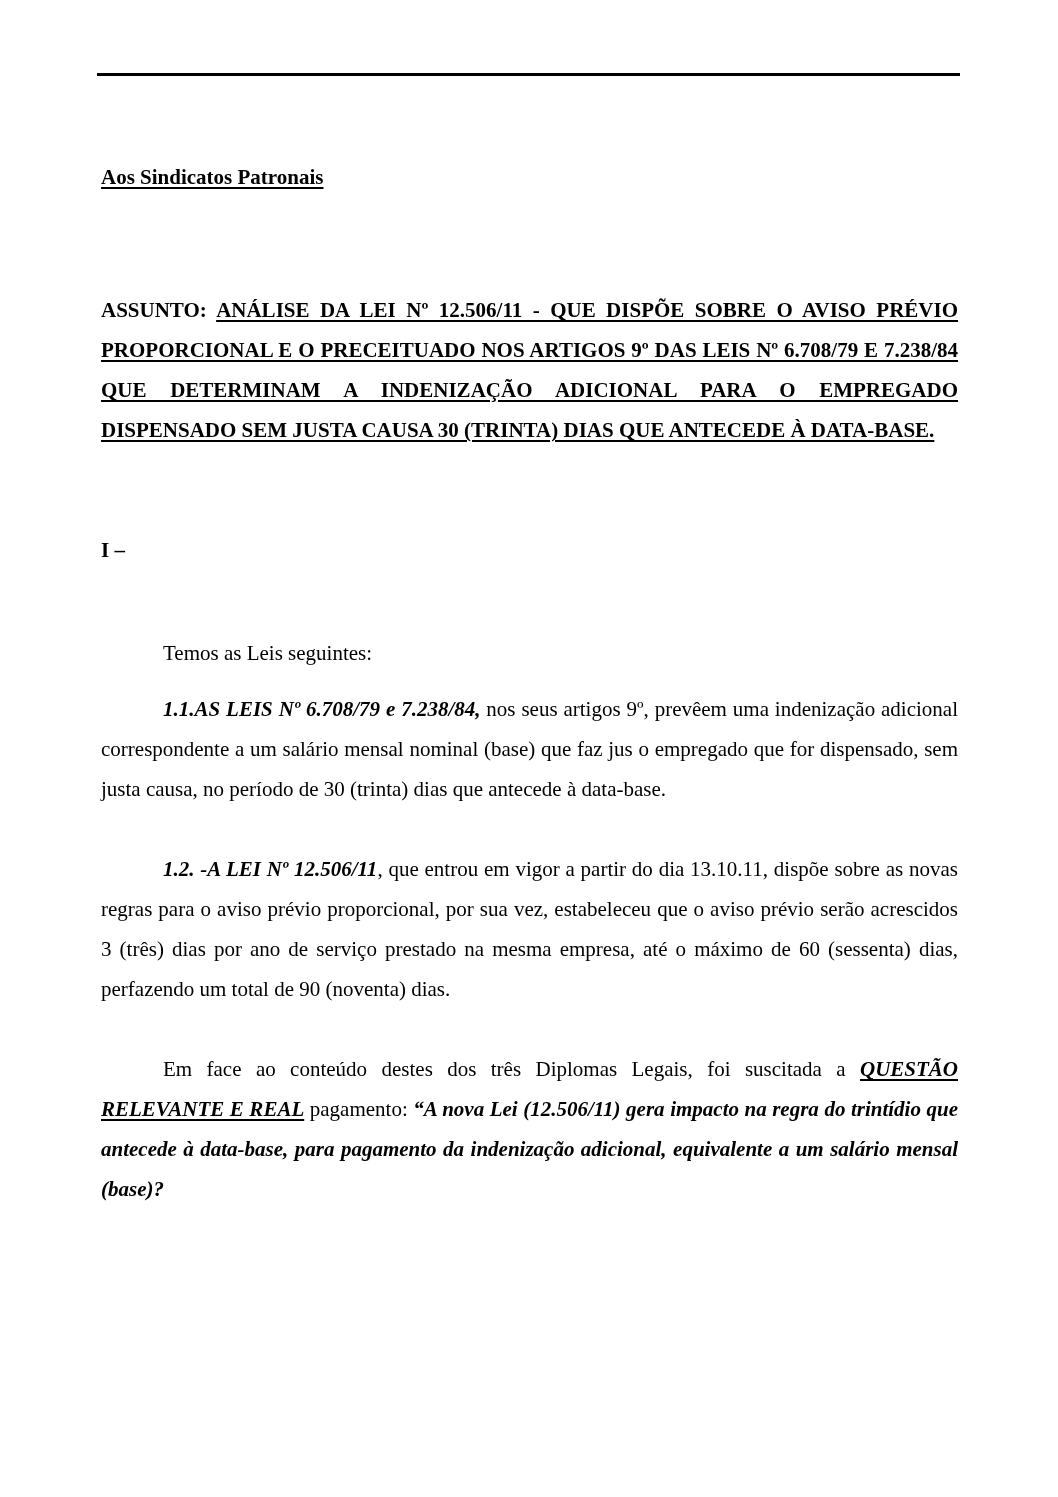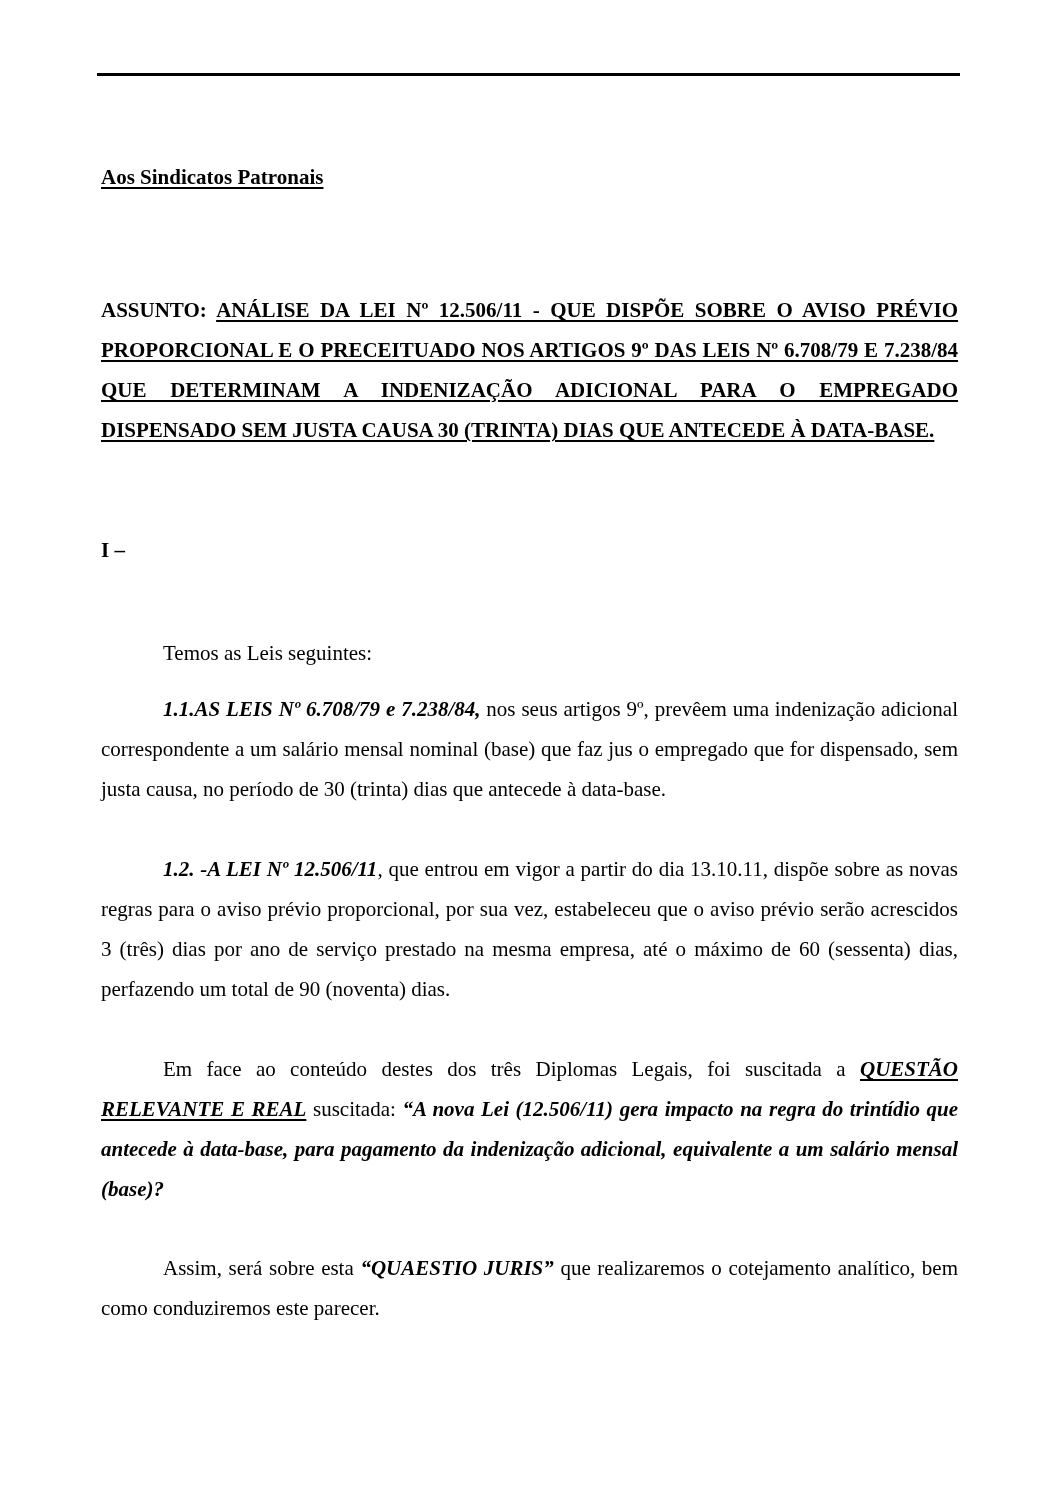--- a/index.html
+++ b/index.html
@@ -72,17 +72,16 @@
   <div class="block nojust section-heading">
     <span class="num">I –</span>
   </div>
 
   <div class="block nojust indent intro">Temos as Leis seguintes:</div>
 
   <div class="block indent p11"><span class="b">1.1.AS LEIS Nº 6.708/79 e 7.238/84,</span><span> nos seus artigos 9º, prevêem uma indenização adicional correspondente a um salário mensal nominal (base) que faz jus o empregado que for dispensado, sem justa causa, no período de 30 (trinta) dias que antecede à data-base.</span></div>
 
   <div class="block indent p12"><span class="b">1.2. -A LEI Nº 12.506/11</span><span>, que entrou em vigor a partir do dia 13.10.11,  dispõe sobre as novas regras para o aviso prévio proporcional, por sua vez, estabeleceu que o aviso prévio serão acrescidos 3 (três) dias por ano de serviço prestado na mesma empresa, até o máximo de 60 (sessenta) dias, perfazendo um total de 90 (noventa) dias.</span></div>
 
-  <div class="block indent p13"><span>Em face ao conteúdo destes dos três Diplomas Legais, foi suscitada a </span><span class="b u">QUESTÃO RELEVANTE E REAL</span><span> suscitada: </span><span class="b i">“A nova Lei (12.506/11) gera impacto na regra do trintídio que antecede à data-base,  para pagamento da indenização adicional, equivalente a um salário mensal (base)?</span></div>
+  <div class="block indent p13"><span>Em face ao conteúdo destes dos três Diplomas Legais, foi suscitada a </span><span class="b u">QUESTÃO RELEVANTE E REAL</span><span> pagamento: </span><span class="b i">“A nova Lei (12.506/11) gera impacto na regra do trintídio que antecede à data-base,  para pagamento da indenização adicional, equivalente a um salário mensal (base)?</span></div>
 
-  <div class="block indent p14"><span>Assim, será sobre esta </span><span class="b i">“QUAESTIO JURIS”</span><span> que realizaremos o cotejamento analítico, bem como conduziremos este parecer.</span></div>
 
 </div>
 
 </body></html>

